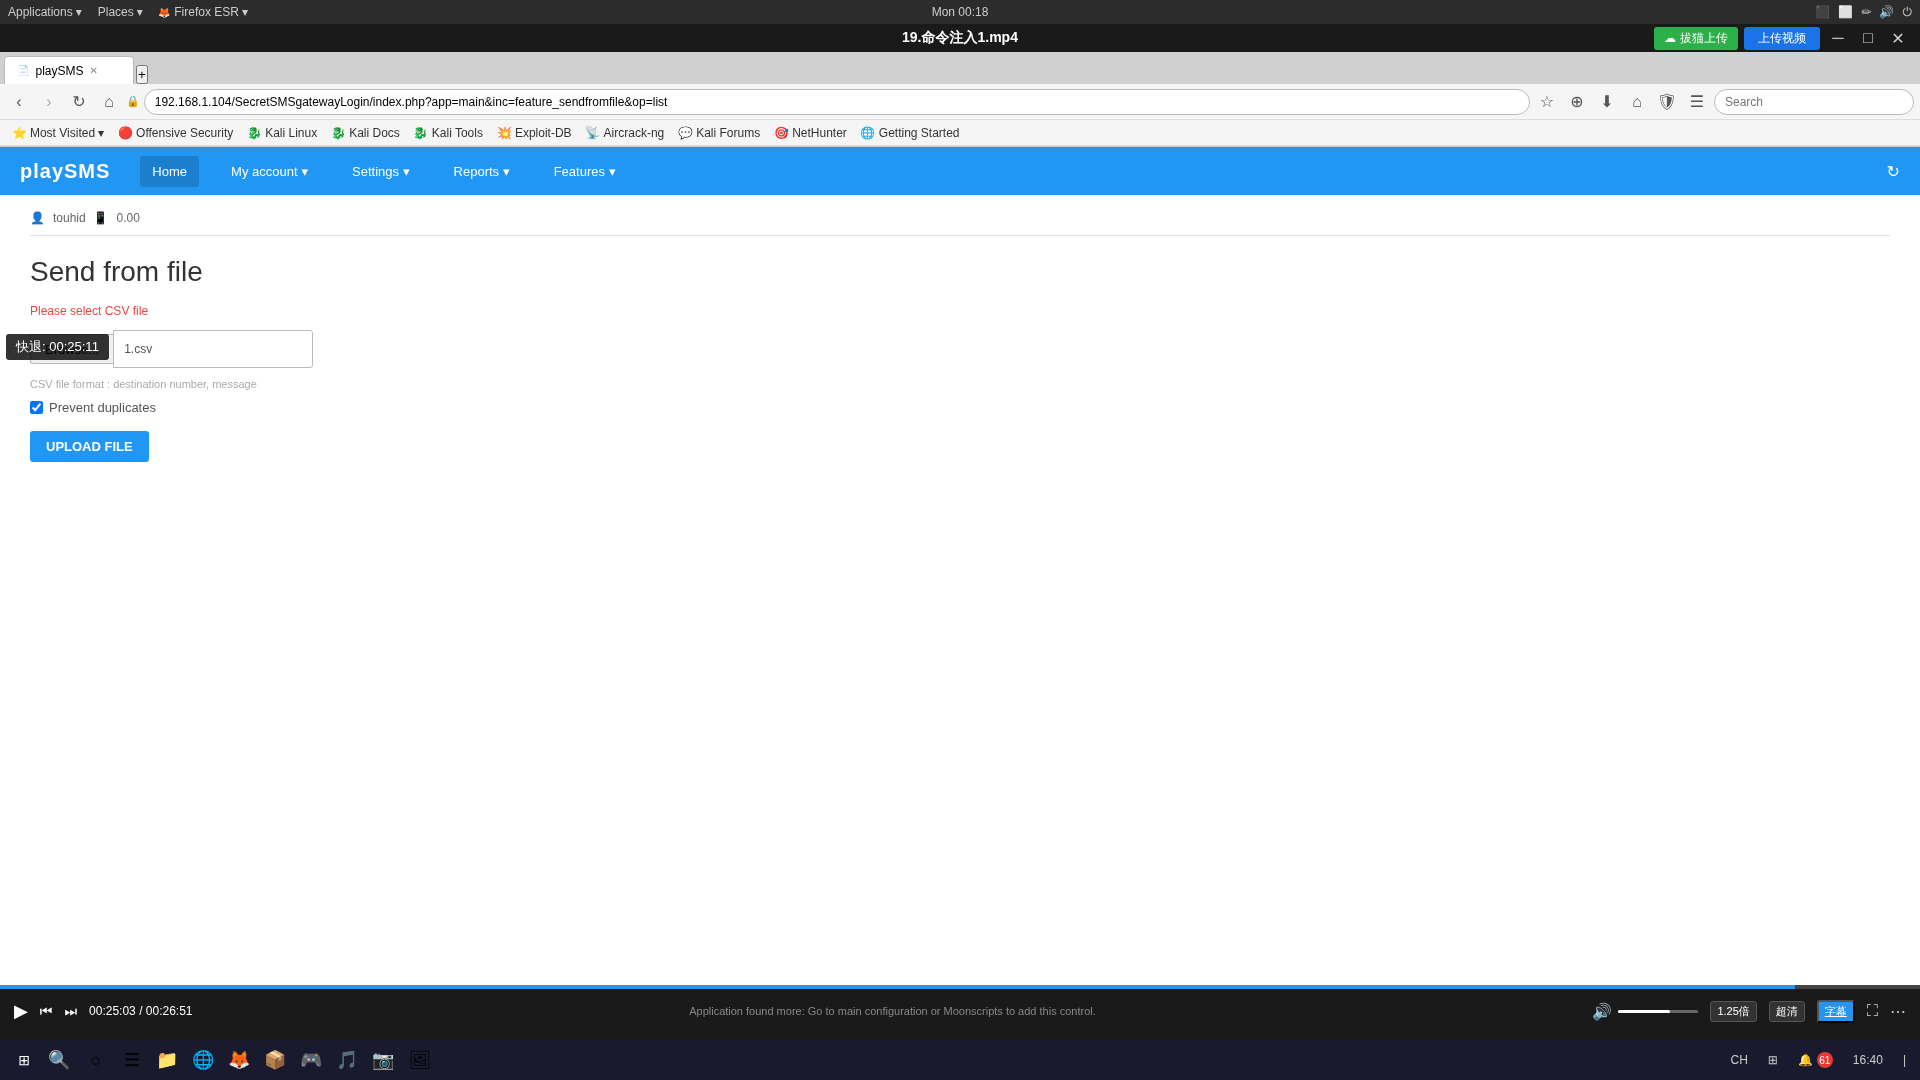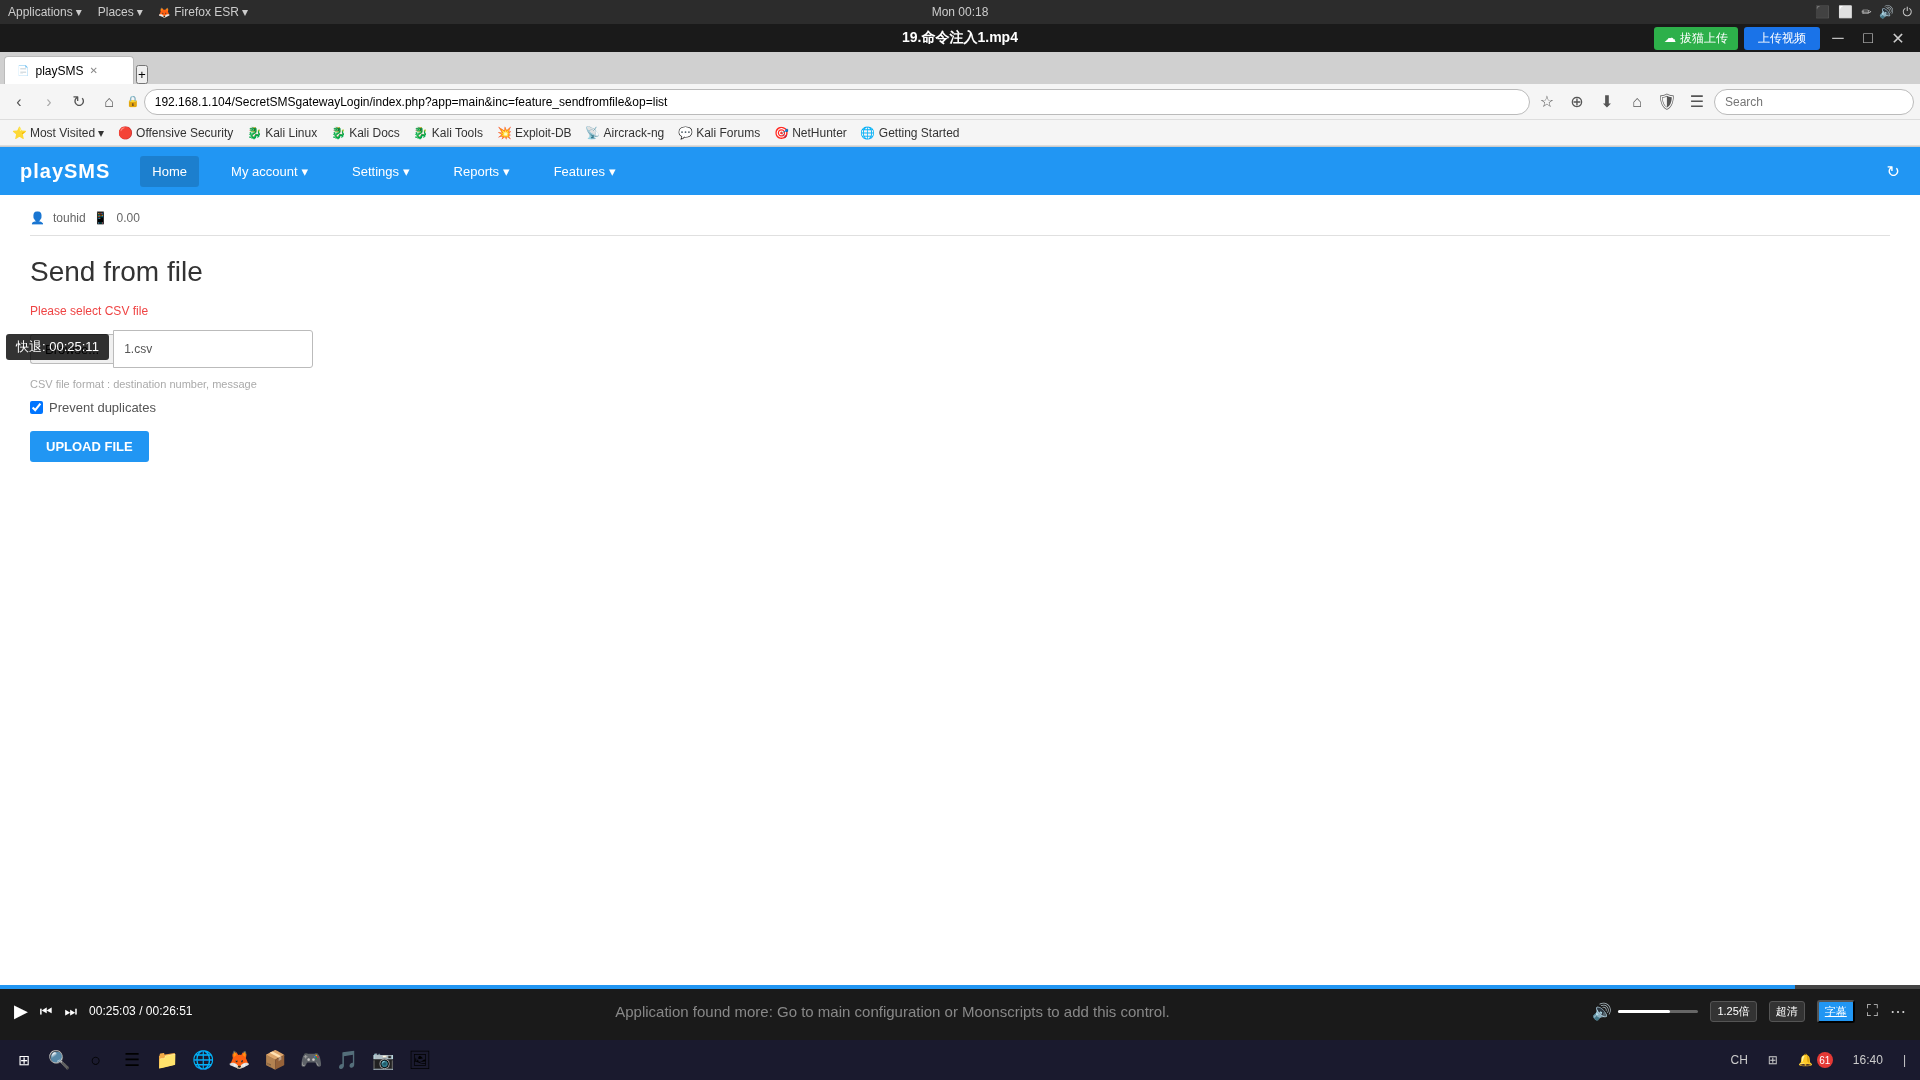--- a/index.html
+++ b/index.html
@@ -114,21 +114,21 @@
     .video-player-area {
       background: #111; height: 48px; display: flex; flex-direction: column; justify-content: flex-end;
     }
     .video-progress-bar-container { position: relative; height: 4px; background: #444; cursor: pointer; }
     .video-progress-fill { height: 100%; background: #2196F3; width: 93.5%; }
     .player-controls {
       display: flex; align-items: center; gap: 12px; padding: 6px 14px; background: #1a1a1a; height: 44px;
     }
     .ctrl-btn { background: none; border: none; color: #fff; font-size: 18px; cursor: pointer; display: flex; align-items: center; justify-content: center; }
     .time-display { color: #fff; font-size: 12px; white-space: nowrap; }
-    .center-text { flex: 1; text-align: center; color: #888; font-size: 15px; }
+    .center-text { flex: 1; text-align: center; color: #888; font-size: 11px; }
     .volume-area { display: flex; align-items: center; gap: 6px; }
     .volume-icon { color: #fff; font-size: 16px; }
     .volume-slider { width: 80px; height: 3px; background: #666; border-radius: 2px; position: relative; cursor: pointer; }
     .volume-fill { height: 100%; background: #fff; border-radius: 2px; width: 65%; }
     .speed-badge { background: #333; color: #fff; border: 1px solid #555; border-radius: 3px; padding: 2px 6px; font-size: 11px; cursor: pointer; }
     .quality-badge { background: #333; color: #fff; border: 1px solid #555; border-radius: 3px; padding: 2px 6px; font-size: 11px; cursor: pointer; }
     .subtitle-badge { background: #2196F3; color: #fff; border-radius: 3px; padding: 2px 6px; font-size: 11px; cursor: pointer; text-decoration: underline; }
     .ctrl-btn-sm { background: none; border: none; color: #ccc; font-size: 16px; cursor: pointer; }
 
     

